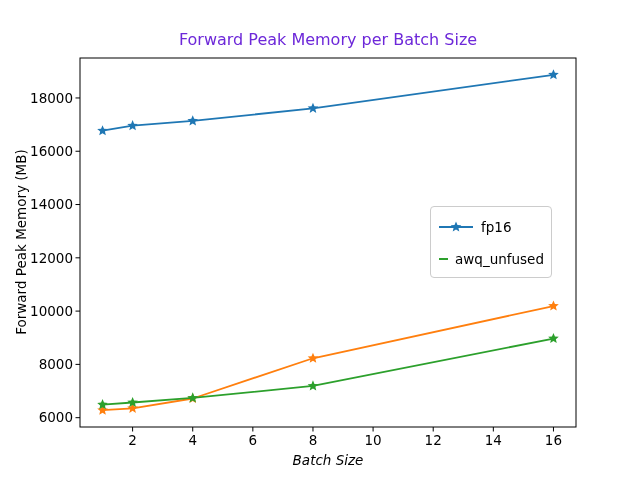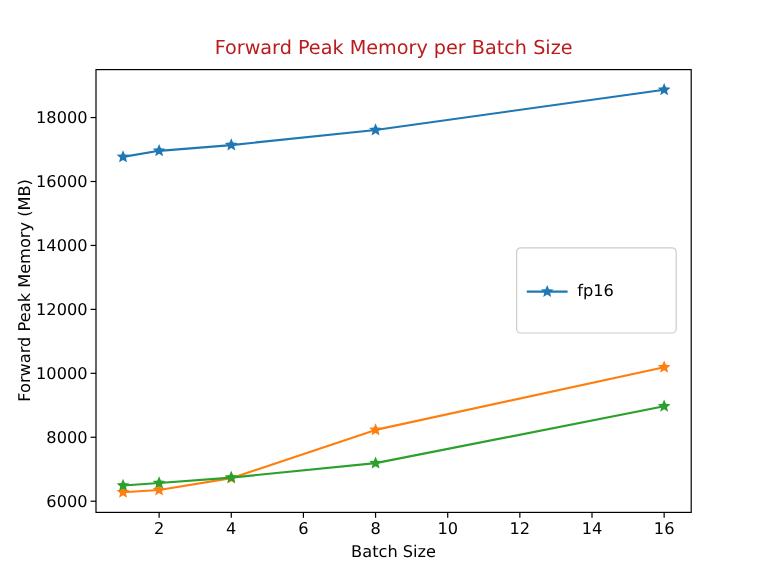--- a/index.html
+++ b/index.html
@@ -2,35 +2,35 @@
 <html><head>
 <meta charset="utf-8">
 <style>
   html,body{margin:0;padding:0;background:#fff;}
   .figure{
     position:relative;width:640px;height:480px;background:#ffffff;overflow:hidden;
     font-family:"DejaVu Sans",sans-serif;color:#000;
   }
   .title{
     position:absolute;left:80px;top:31px;width:496px;text-align:center;
-    font-size:16px;line-height:18px;color:#b91c1c;
+    font-size:16px;line-height:18px;color:#6d28d9;
   }
   .xlabel{
     position:absolute;left:80px;top:452px;width:496px;text-align:center;
-    font-size:13.5px;line-height:16px;color:#000;
+    font-size:13.5px;line-height:16px;color:#000;font-style:italic;
   }
   .ylabel{
     position:absolute;left:21px;top:242px;width:300px;margin-left:-150px;margin-top:-8px;
     text-align:center;font-size:13.5px;line-height:16px;color:#000;
     transform:rotate(-90deg);
   }
   svg#plot{position:absolute;left:0;top:0;}
   svg text{font-family:"DejaVu Sans",sans-serif;font-size:13.5px;fill:#000;}
   .legend{
-    position:absolute;left:430px;top:206px;width:134px;height:72px;
+    position:absolute;left:430px;top:206px;width:122px;height:72px;
     box-sizing:border-box;background:rgba(255,255,255,0.85);
     border:1px solid #cccccc;border-radius:4px;
     padding:4px 7px 2px 7px;display:flex;flex-direction:column;justify-content:space-around;
   }
   .legend-row{display:flex;align-items:center;height:21px;}
   .legend-label{font-size:13.5px;margin-left:7px;white-space:nowrap;}
 </style>
 </head>
 <body>
 
@@ -90,14 +90,21 @@
   <div class="xlabel">Batch Size</div>
   <div class="ylabel">Forward Peak Memory (MB)</div>
   <div class="legend" id="legend">
       <div class="legend-row">
         <svg width="36" height="14">
           <line x1="1" y1="7" x2="35" y2="7" stroke="#1f77b4" stroke-width="1.8"></line>
           <polygon points="18.00,1.40 19.48,4.96 23.33,5.27 20.40,7.78 21.29,11.53 18.00,9.52 14.71,11.53 15.60,7.78 12.67,5.27 16.52,4.96" fill="#1f77b4"></polygon>
         </svg>
         <span class="legend-label">fp16</span>
       </div>
+      <div class="legend-row">
+        <svg width="36" height="14">
+          <line x1="1" y1="7" x2="35" y2="7" stroke="#2ca02c" stroke-width="1.8"></line>
+          <polygon points="18.00,1.40 19.48,4.96 23.33,5.27 20.40,7.78 21.29,11.53 18.00,9.52 14.71,11.53 15.60,7.78 12.67,5.27 16.52,4.96" fill="#2ca02c"></polygon>
+        </svg>
+        <span class="legend-label">awq_unfused</span>
+      </div>
     </div>
 </div>
 
 </body></html>

